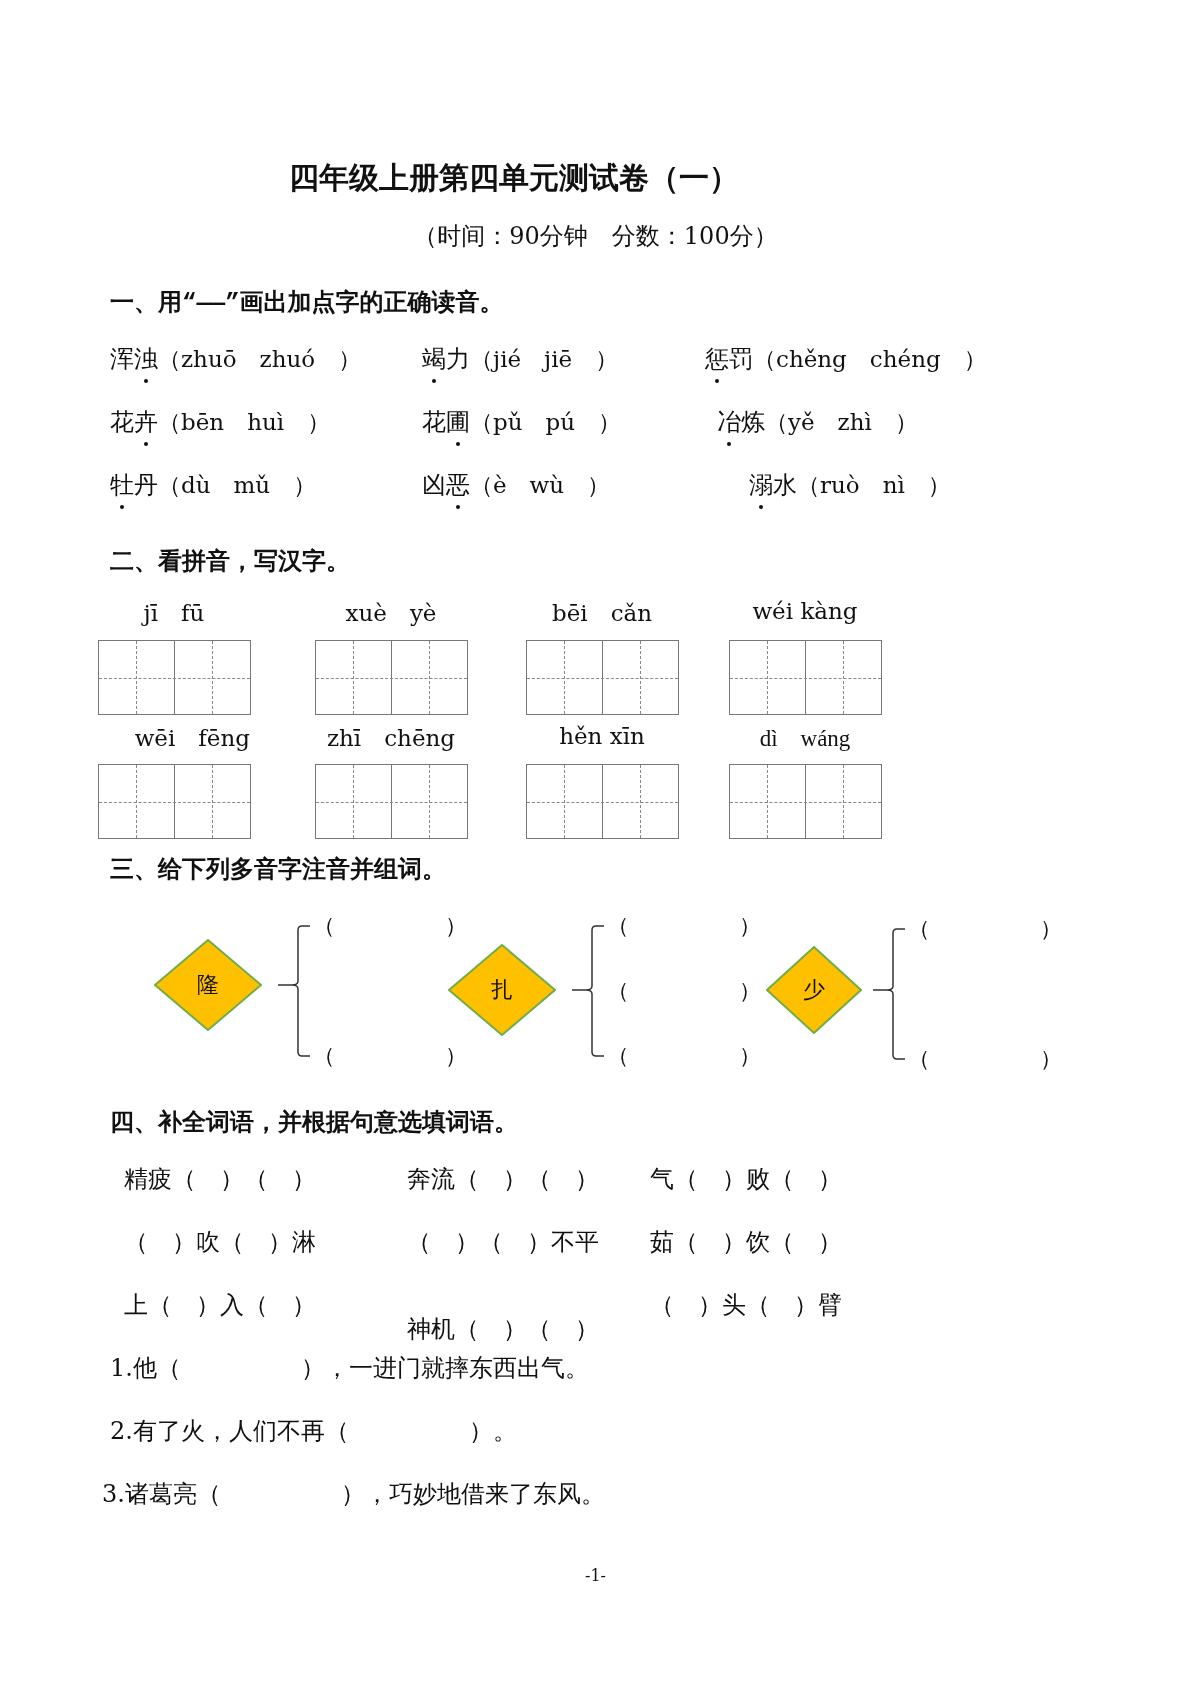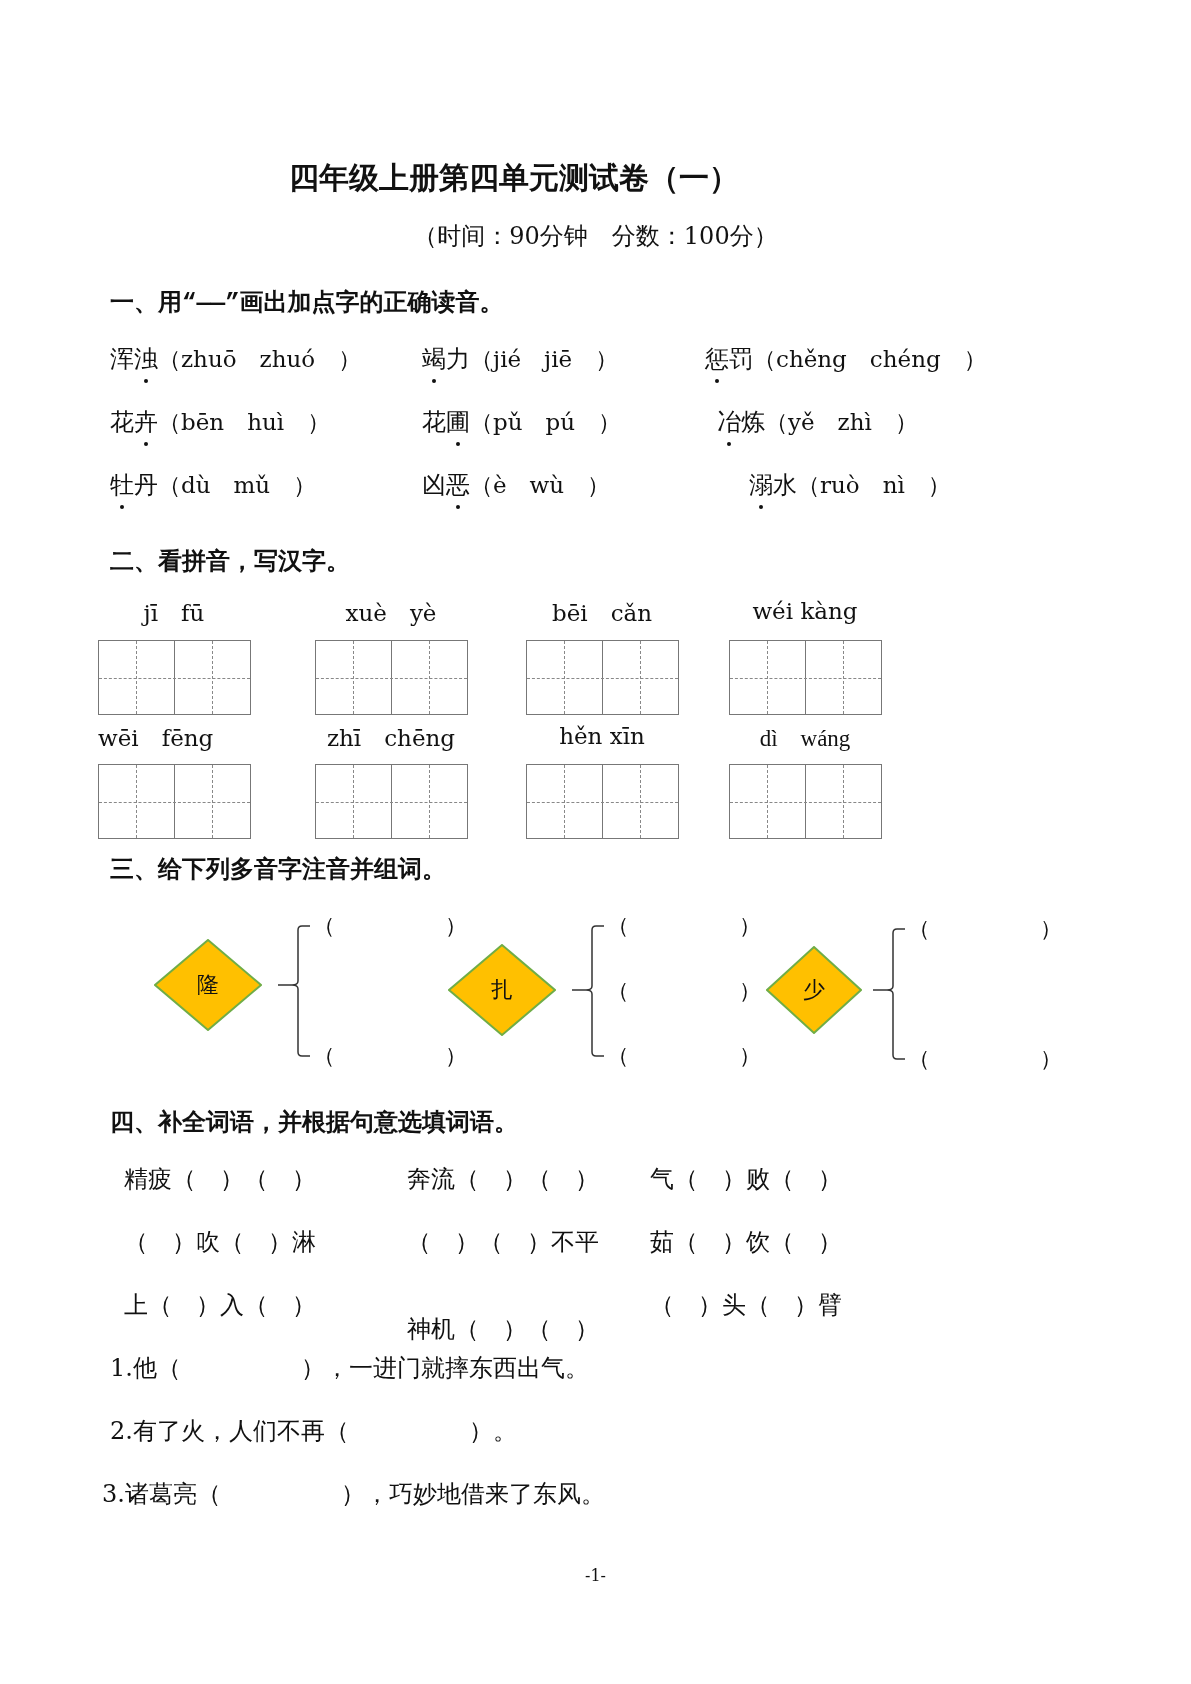--- a/index.html
+++ b/index.html
@@ -80,21 +80,21 @@
     <div class="abs py" style="left: 729px; width: 152px; text-align: center; top: 598px;">wéi kàng</div>
     <div class="tian" style="left: 729px; top: 640px; width: 153px; height: 75px;">
       <div class="cell left">
         <div class="vdash"></div>
       </div>
       <div class="cell right">
         <div class="vdash"></div>
       </div>
       <div class="hdash"></div>
     </div>
-    <div class="abs py" style="left: 98px; width: 152px; text-align: left; top: 723px;">wēi　fēng</div>
+    <div class="abs py" style="left: 98px; width: 152px; text-align: right; top: 723px;">wēi　fēng</div>
     <div class="tian" style="left: 98px; top: 764px; width: 153px; height: 75px;">
       <div class="cell left">
         <div class="vdash"></div>
       </div>
       <div class="cell right">
         <div class="vdash"></div>
       </div>
       <div class="hdash"></div>
     </div>
     <div class="abs py" style="left: 315px; width: 152px; text-align: center; top: 723px;">zhī　chēng</div>

